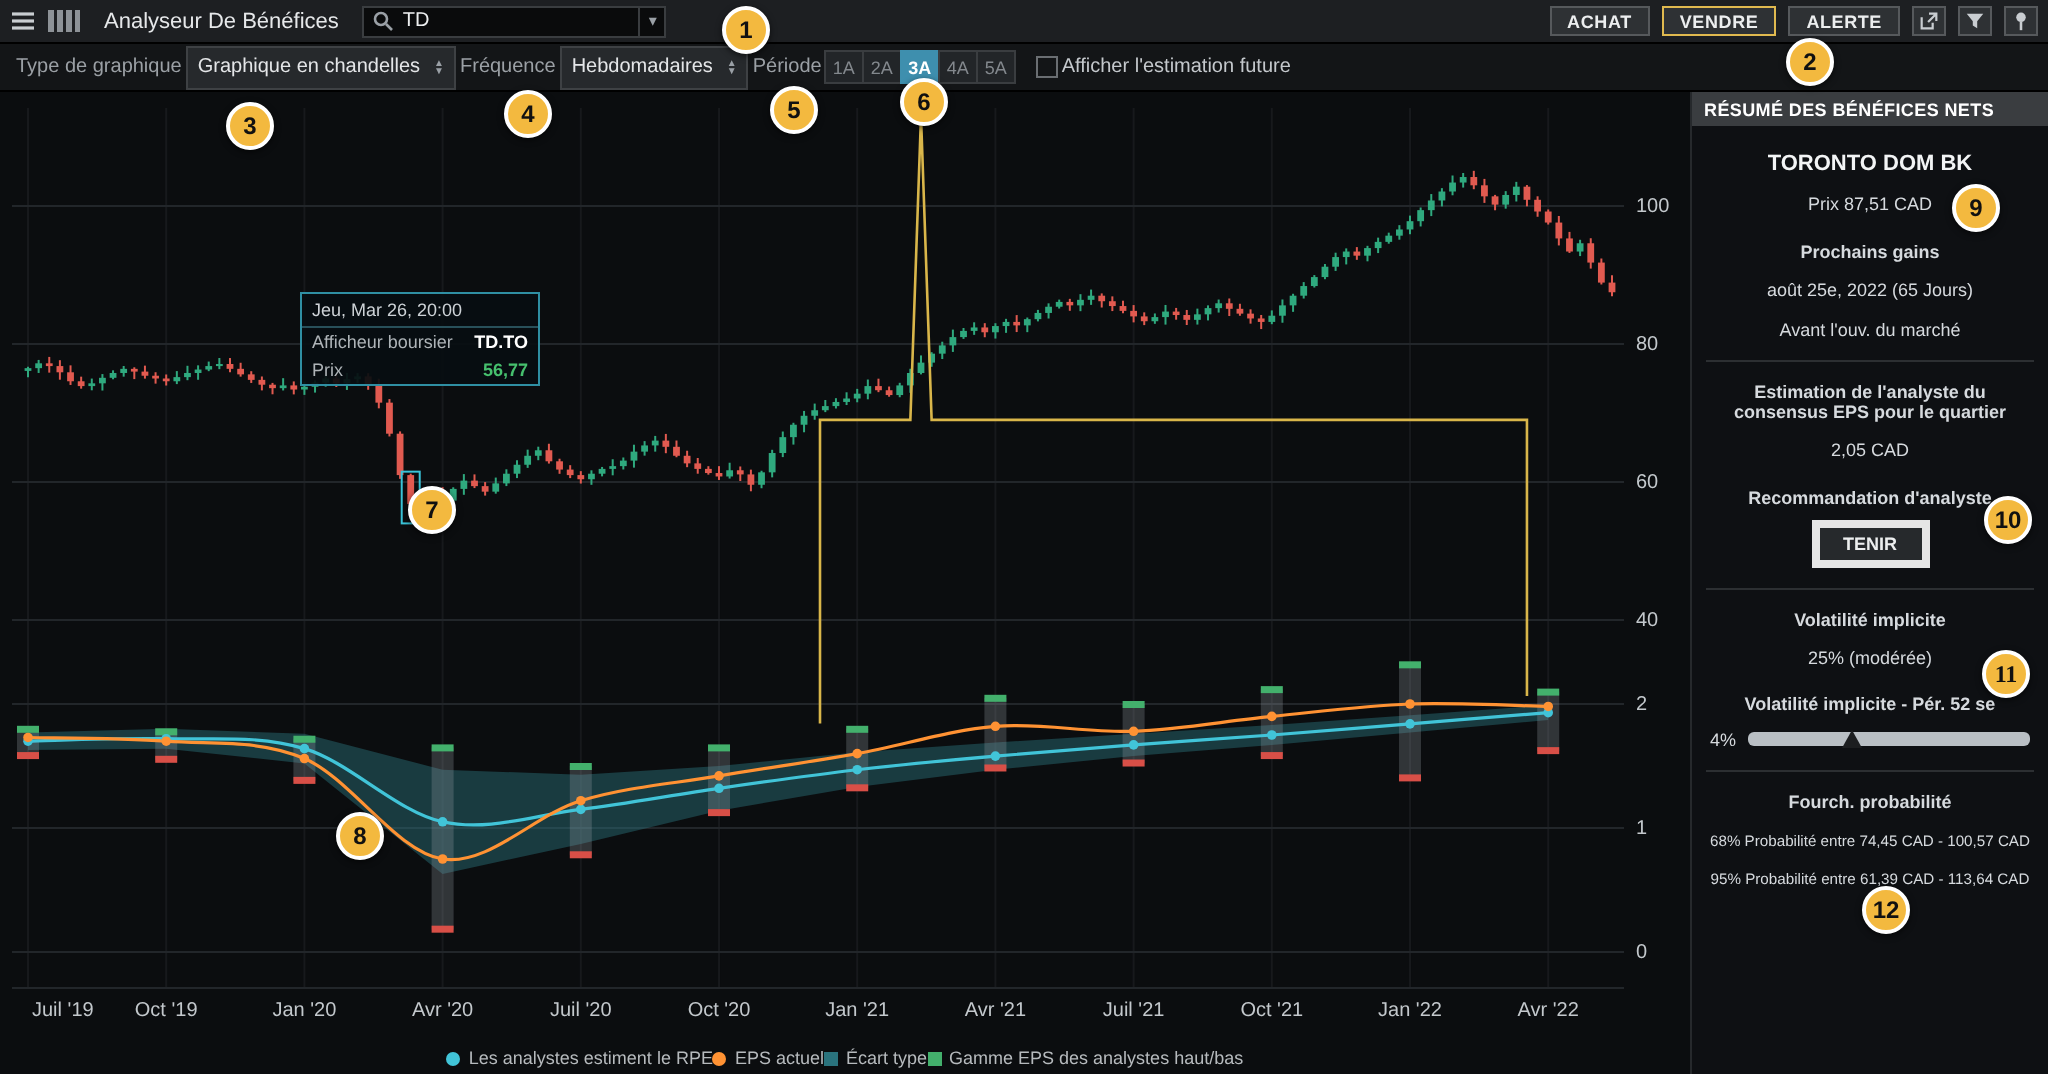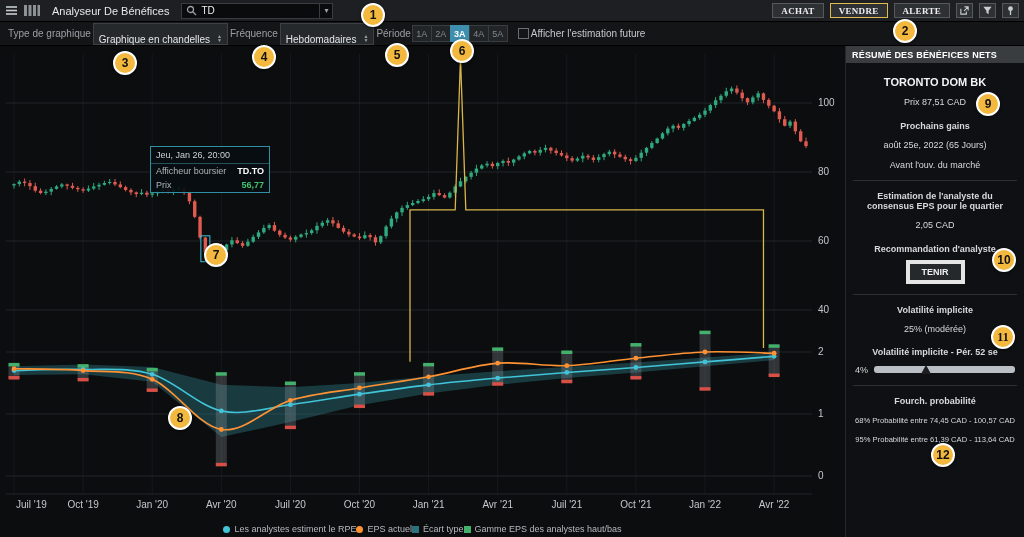--- a/index.html
+++ b/index.html
@@ -8,28 +8,28 @@
   .app{position:relative;width:1024px;height:537px;background:#050607}
 
   
   .topbar{height:22px;background:#1d1f22;border-bottom:1px solid #000;display:flex;align-items:center;justify-content:space-between;padding:0 5px}
   .tb-left,.tb-right{display:flex;align-items:center;gap:6px}
   .ic{display:inline-flex;align-items:center;justify-content:center;cursor:pointer}
   .tb-title{font-size:11px;color:#e6e8ea;margin:0 6px;white-space:nowrap}
   .searchbox{display:flex;align-items:center;gap:4px;width:152px;height:16px;background:#0a0b0c;border:1px solid #3a3d40;padding:0 4px}
   .searchbox input{flex:1;min-width:0;background:transparent;border:none;outline:none;color:#eceeef;font-size:10px;font-family:Liberation Sans, sans-serif}
   .sb-caret{border-left:1px solid #3a3d40;padding-left:4px;color:#9aa0a6;font-size:8px;line-height:14px}
-  .tb-btn{height:15px;padding:0 8px;background:#2e3134;border:1px solid #56595c;color:#eceeef;font-size:9px;font-weight:bold;letter-spacing:.3px;cursor:pointer;font-family:Liberation Serif, serif}
+  .tb-btn{height:15px;padding:0 8px;background:#2e3134;border:1px solid #56595c;color:#eceeef;font-size:9px;font-weight:bold;letter-spacing:.3px;cursor:pointer;font-family:Liberation Sans, sans-serif}
   .tb-btn.sell{border-color:#e0b94f}
   .sq-btn{width:17px;height:15px;background:#2e3134;border:1px solid #56595c;display:inline-flex;align-items:center;justify-content:center;cursor:pointer}
 
   
   .toolbar2{height:24px;background:#131517;border-bottom:1px solid #000;display:flex;align-items:center;gap:2px;padding:0 8px}
   .t2-label{font-size:10px;color:#9ba0a5;white-space:nowrap}
-  .dropdown{height:17px;background:#26292c;border:1px solid #3e4144;display:flex;align-items:flex-start;gap:7px;padding:10px 5px;font-size:10px;color:#e4e6e8;cursor:pointer;white-space:nowrap}
+  .dropdown{height:17px;background:#26292c;border:1px solid #3e4144;display:flex;align-items:center;gap:7px;padding:10px 5px;font-size:10px;color:#e4e6e8;cursor:pointer;white-space:nowrap}
   .dd-arrows{display:inline-flex;flex-direction:column;font-size:5px;line-height:4px;color:#9aa0a6}
   .periods{display:flex}
   .pbtn{width:20px;height:17px;background:#222528;border:1px solid #3a3d40;color:#83888d;font-size:9px;margin-left:-1px;cursor:pointer;font-family:"Liberation Sans",sans-serif}
   .pbtn.active{background:#3e8fae;border-color:#3e8fae;color:#fff;font-weight:bold}
   .cb{width:11px;height:11px;border:1px solid #6a6e72;background:transparent;display:inline-block;cursor:pointer}
   .cb-label{font-size:10px;color:#c4c8cc;white-space:nowrap}
 
   
   .main{display:flex;height:491px}
   .chart-wrap{position:relative;width:845px;height:491px;background:#0b0d0f}
@@ -568,21 +568,21 @@
             <text x="818" y="60" fill="#c3c8cc" font-size="10">100</text>
             <text x="818" y="129" fill="#c3c8cc" font-size="10">80</text>
             <text x="818" y="198" fill="#c3c8cc" font-size="10">60</text>
             <text x="818" y="267" fill="#c3c8cc" font-size="10">40</text>
             <text x="818" y="309" fill="#c3c8cc" font-size="10">2</text>
             <text x="818" y="371" fill="#c3c8cc" font-size="10">1</text>
             <text x="818" y="433" fill="#c3c8cc" font-size="10">0</text>
           </g>
         </svg>
       <div class="tooltip">
-        <div class="tt-head">Jeu, Jan 26, 20:00</div>
+        <div class="tt-head">Jeu, Mar 26, 20:00</div>
         <div class="tt-row">
             <span>Afficheur boursier</span>
             <b>TD.TO</b>
           </div>
         <div class="tt-row">
             <span>Prix</span>
             <b class="green">56,77</b>
           </div>
       </div>
       <div class="legend">

